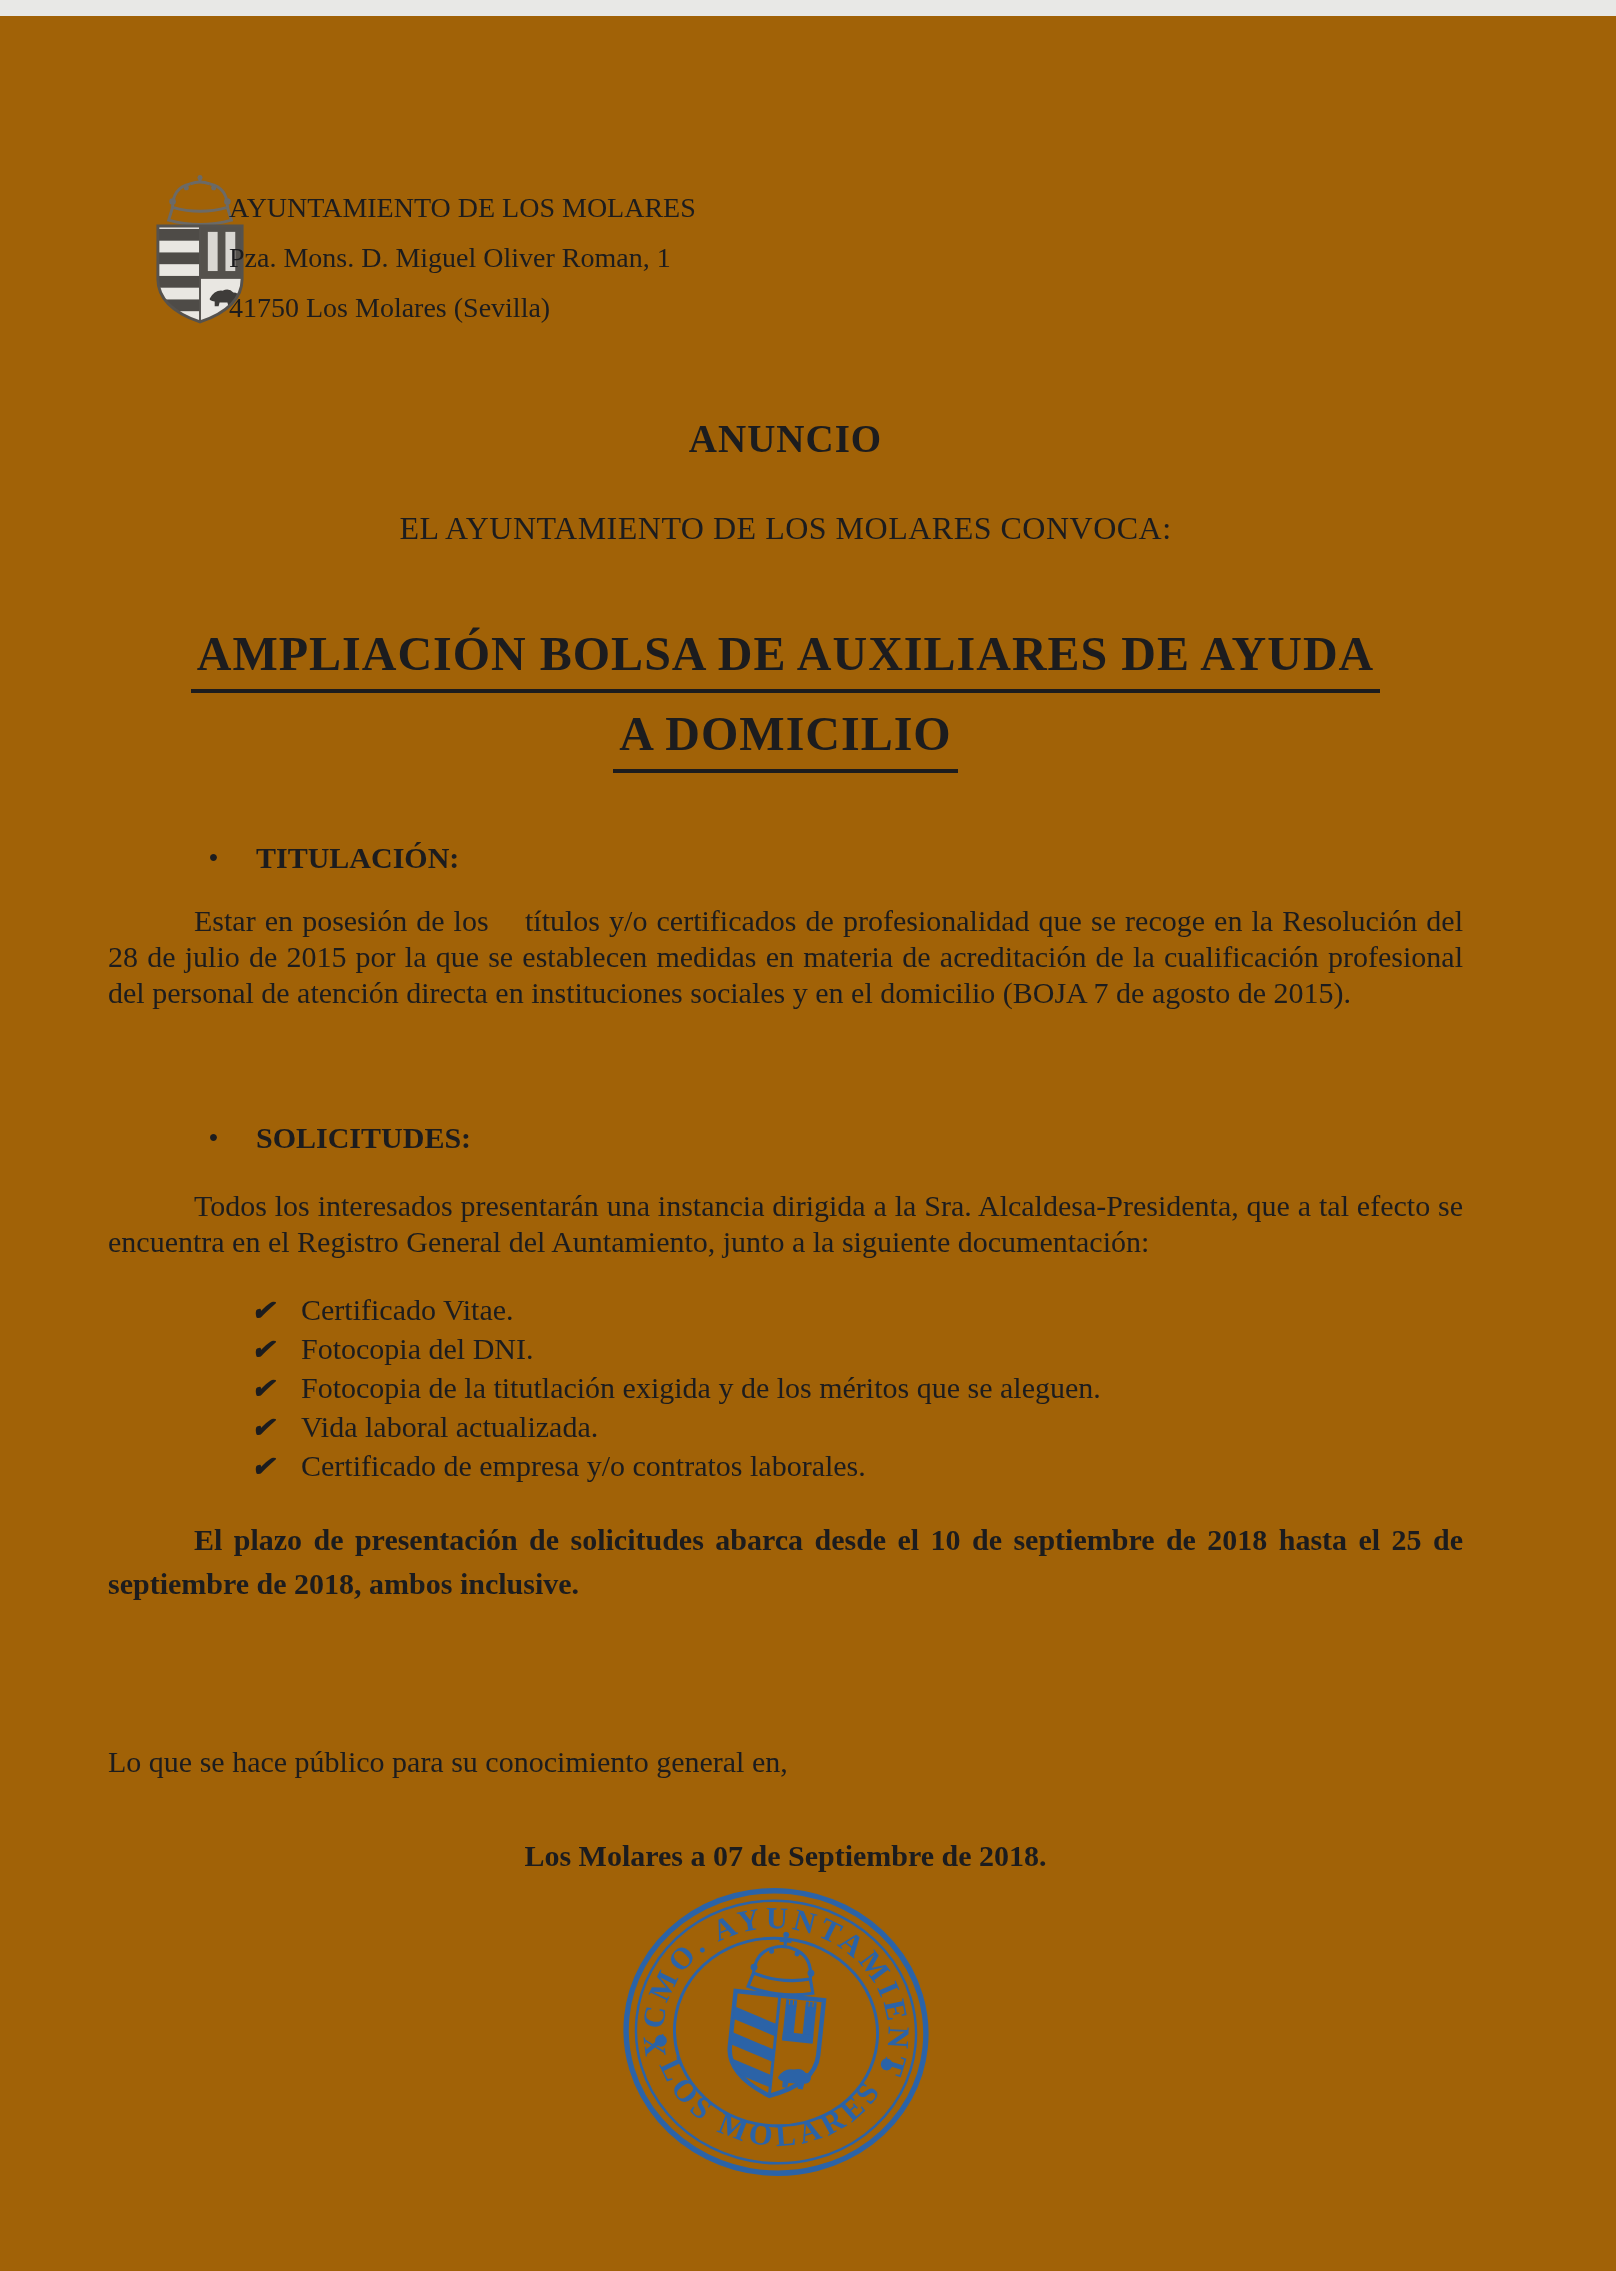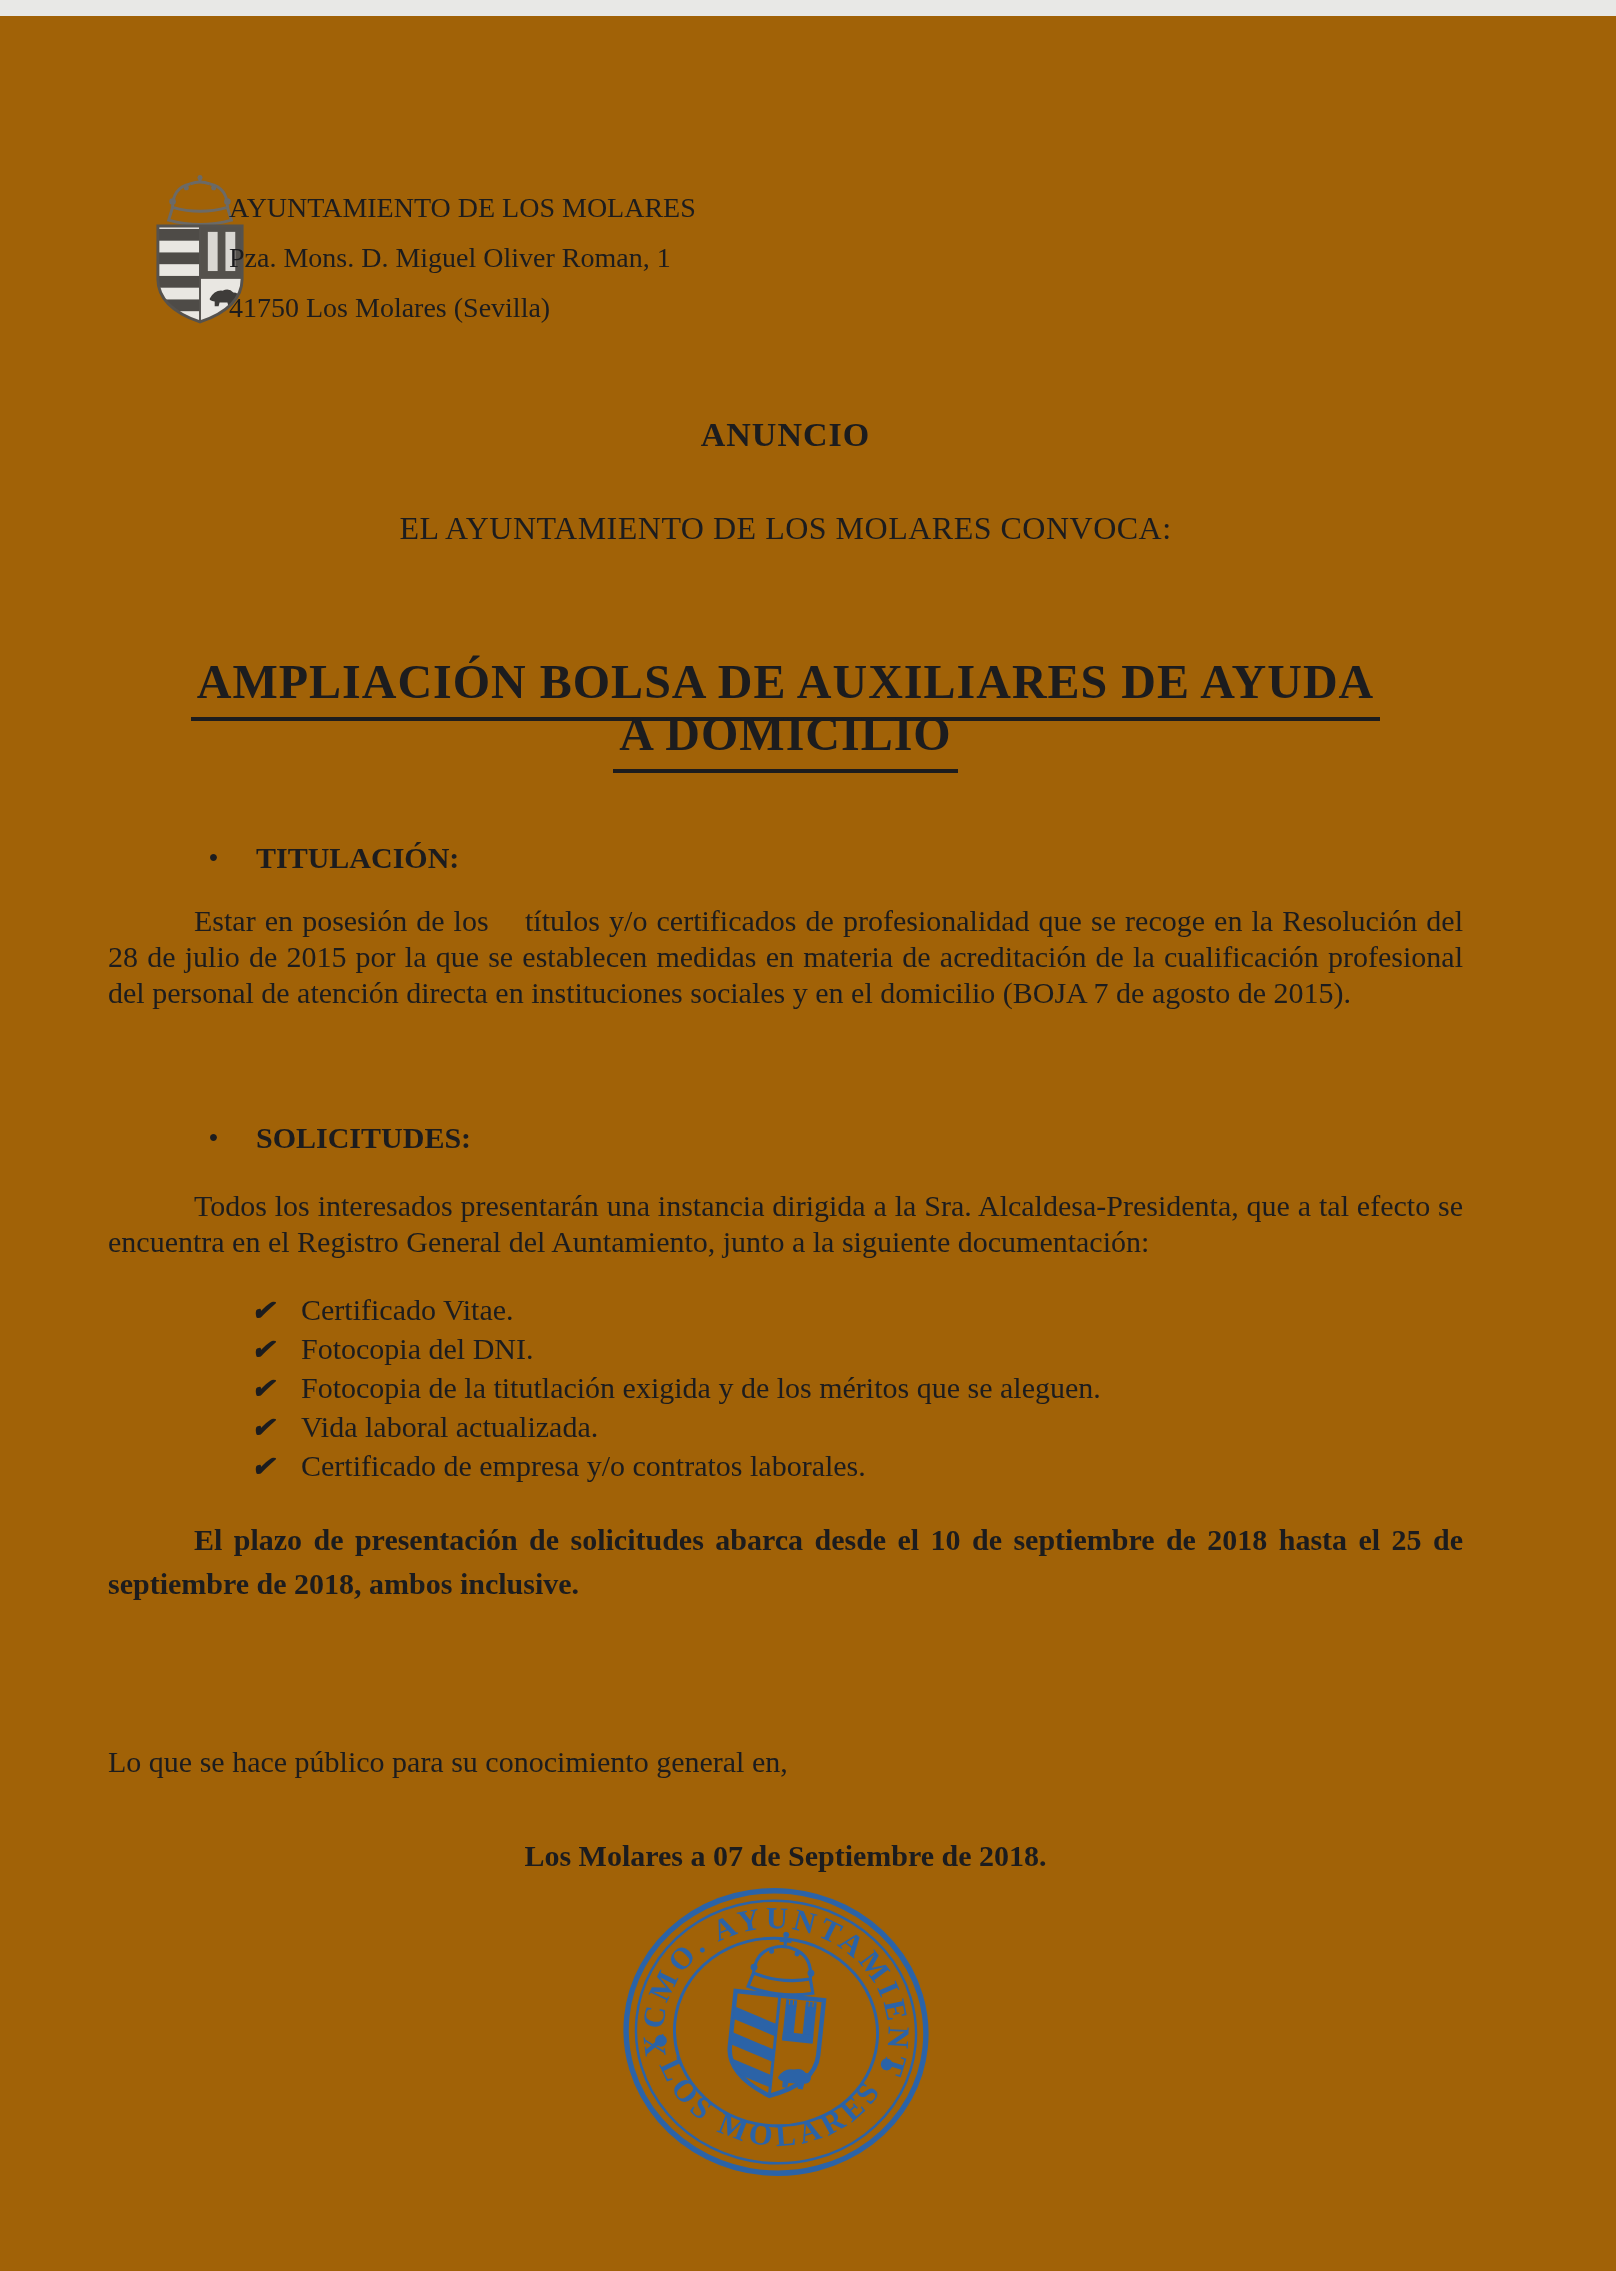--- a/index.html
+++ b/index.html
@@ -9,25 +9,25 @@
     background:#a16207; color:#1c1c1e; overflow:hidden;
     margin:16px auto;
   }
   
   .header { position:absolute; left:153px; top:159px; }
   .header-logo { position:absolute; left:0; top:0; width:94px; height:149px; }
   .header-text { position:absolute; left:76px; top:7.8px; width:686px; }
   .header-text div { font-size:28px; line-height:50px; white-space:nowrap; }
   
   .center-band { position:absolute; left:108px; width:1355px; text-align:center; }
-  .anuncio { top:400px; font-size:34px; font-weight:bold; letter-spacing:1px; }
+  .anuncio { top:400px; font-size:39px; font-weight:bold; letter-spacing:1px; }
   .convoca { top:494px; font-size:32px; letter-spacing:0.5px; }
   .title-line { font-size:48px; font-weight:bold; letter-spacing:1px; }
   .title-line span { display:inline-block; border-bottom:4.9px solid #1c1c1e; padding:0 5.9px 7.8px 5.9px; }
-  .title1 { top:638px; }
+  .title1 { top:610px; }
   .title2 { top:690px; }
   
   .bullet-heading { position:absolute; left:209px; font-size:30px; font-weight:bold; }
   .bullet-heading .dot { display:inline-block; width:47px; font-size:25.5px; font-weight:bold; vertical-align:2px; }
   .h-titulacion { top:825px; }
   .h-solicitudes { top:1105px; }
   
   .para { position:absolute; left:108px; width:1355px; font-size:30px; line-height:36px; text-align:justify; }
   .indent { text-indent:86px; }
   .p-titulacion { top:887px; }

